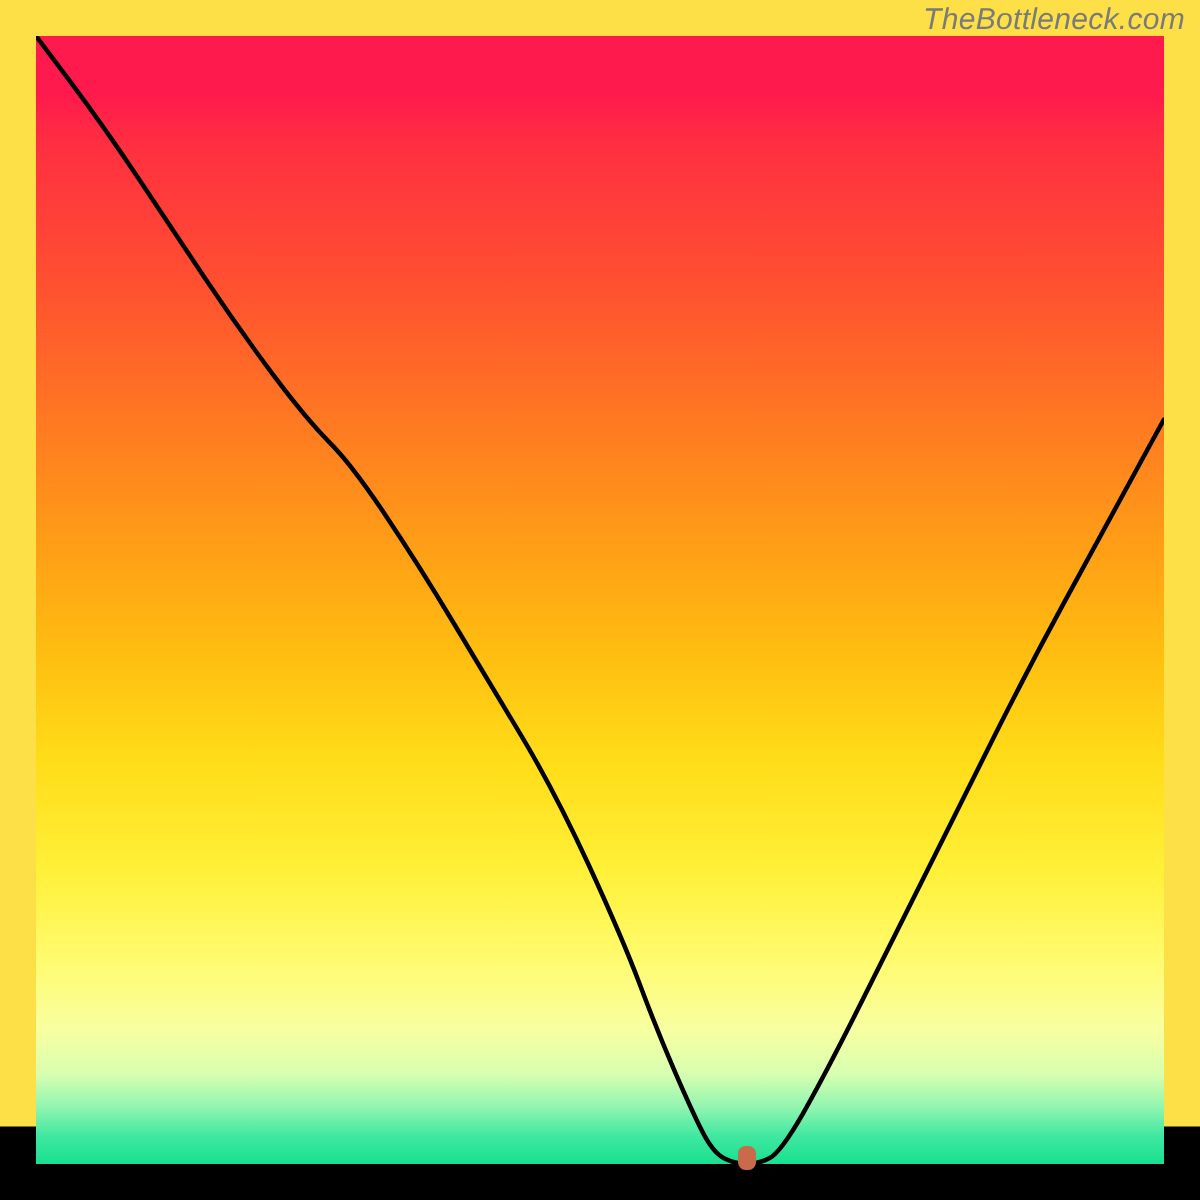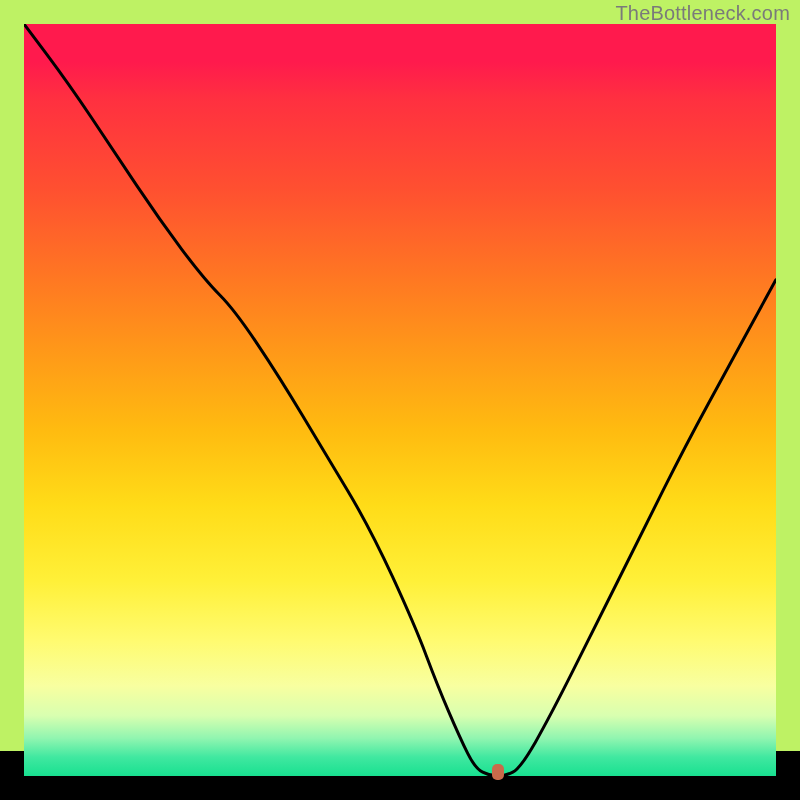--- a/index.html
+++ b/index.html
@@ -10,21 +10,22 @@
     background: #000;
     overflow: hidden;
     font-family: Arial, Helvetica, sans-serif;
   }
   .frame {
     position: absolute;
     top: 0;
     left: 0;
     width: 800px;
     height: 751px;
-    background: #bef264;
+    background: #fde047;
+    font-style: italic;
   }
   .plot-area {
     position: absolute;
     top: 24px;
     left: 24px;
     width: 752px;
     height: 752px;
     
     background: linear-gradient(to bottom,
       #ff1a4d 0%,

